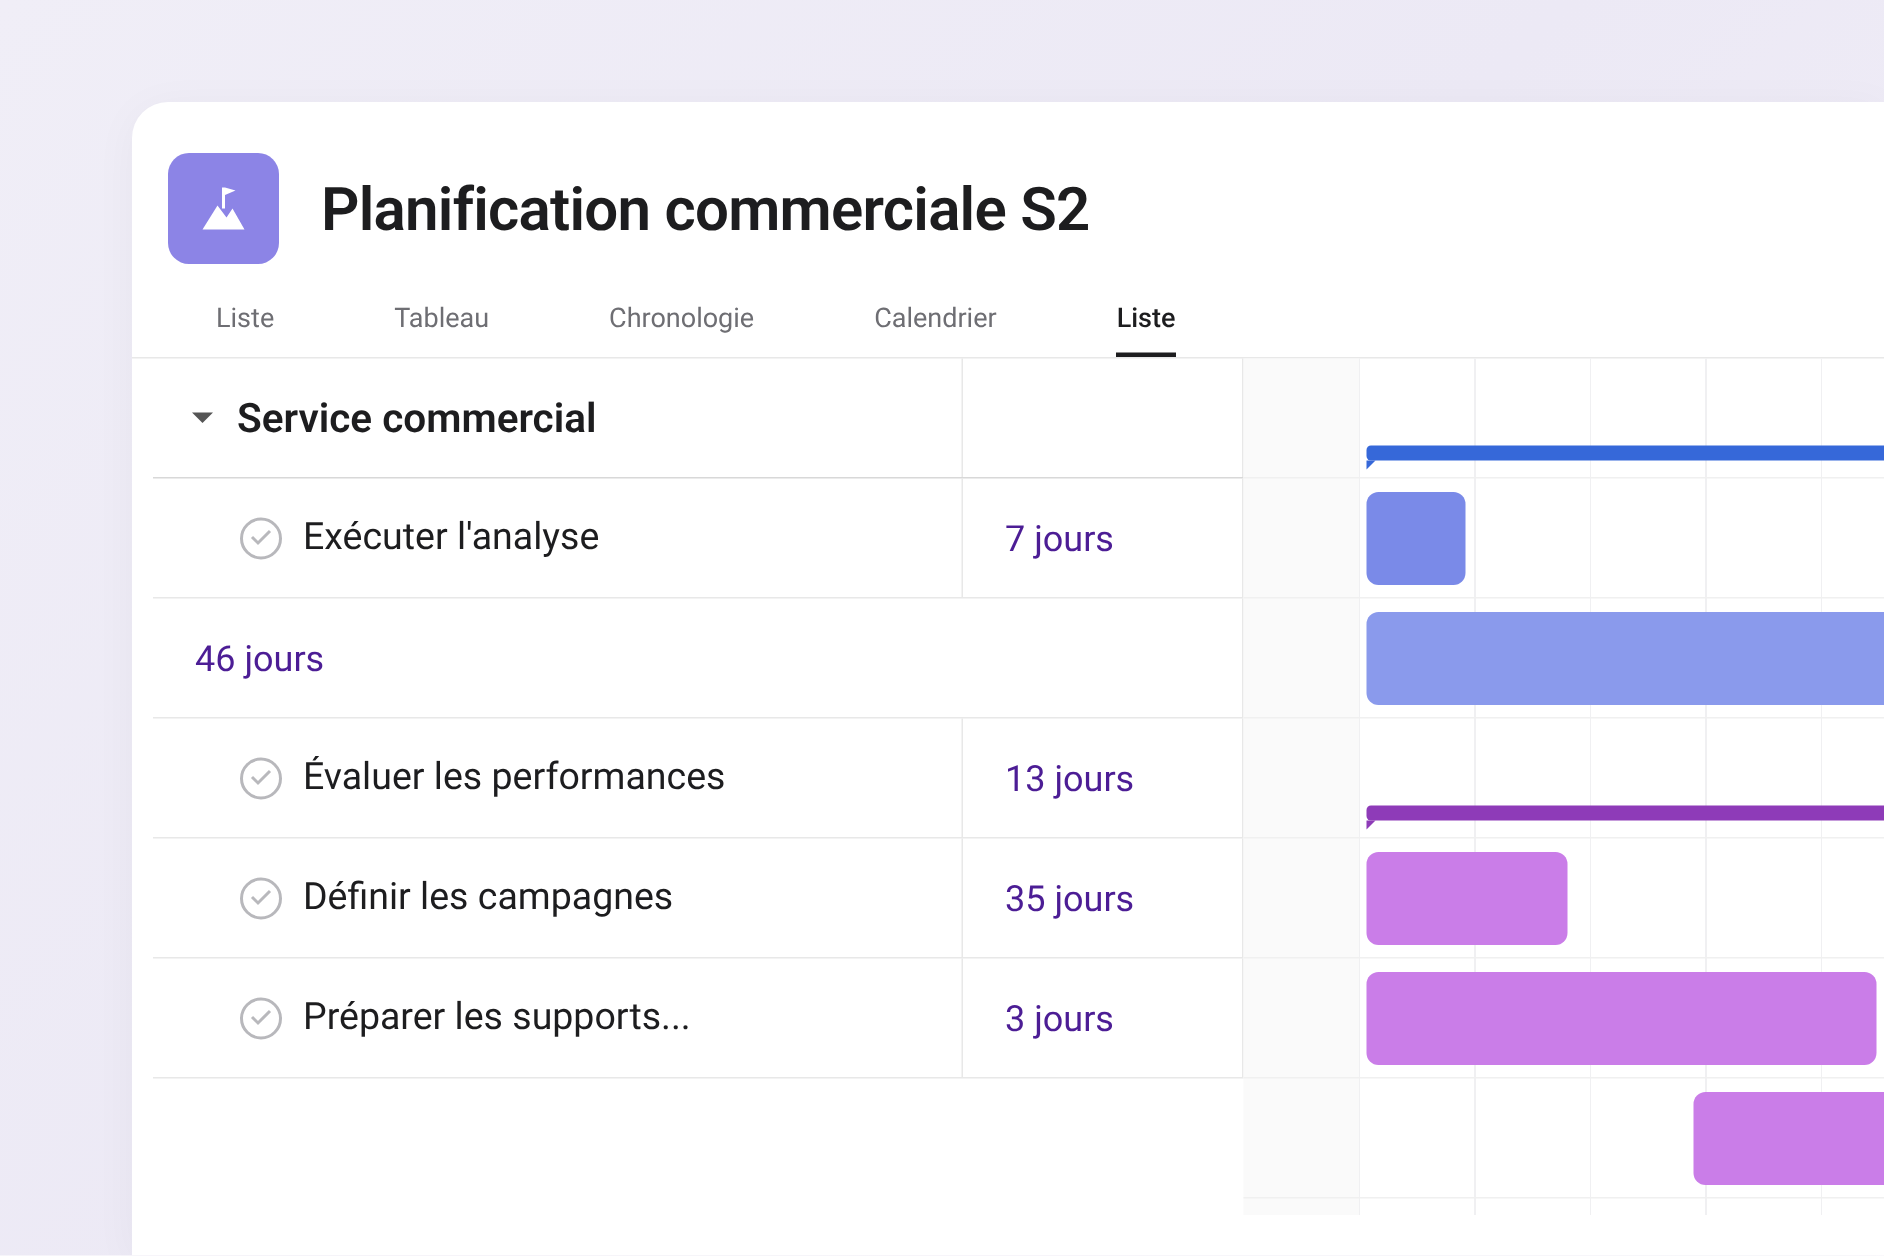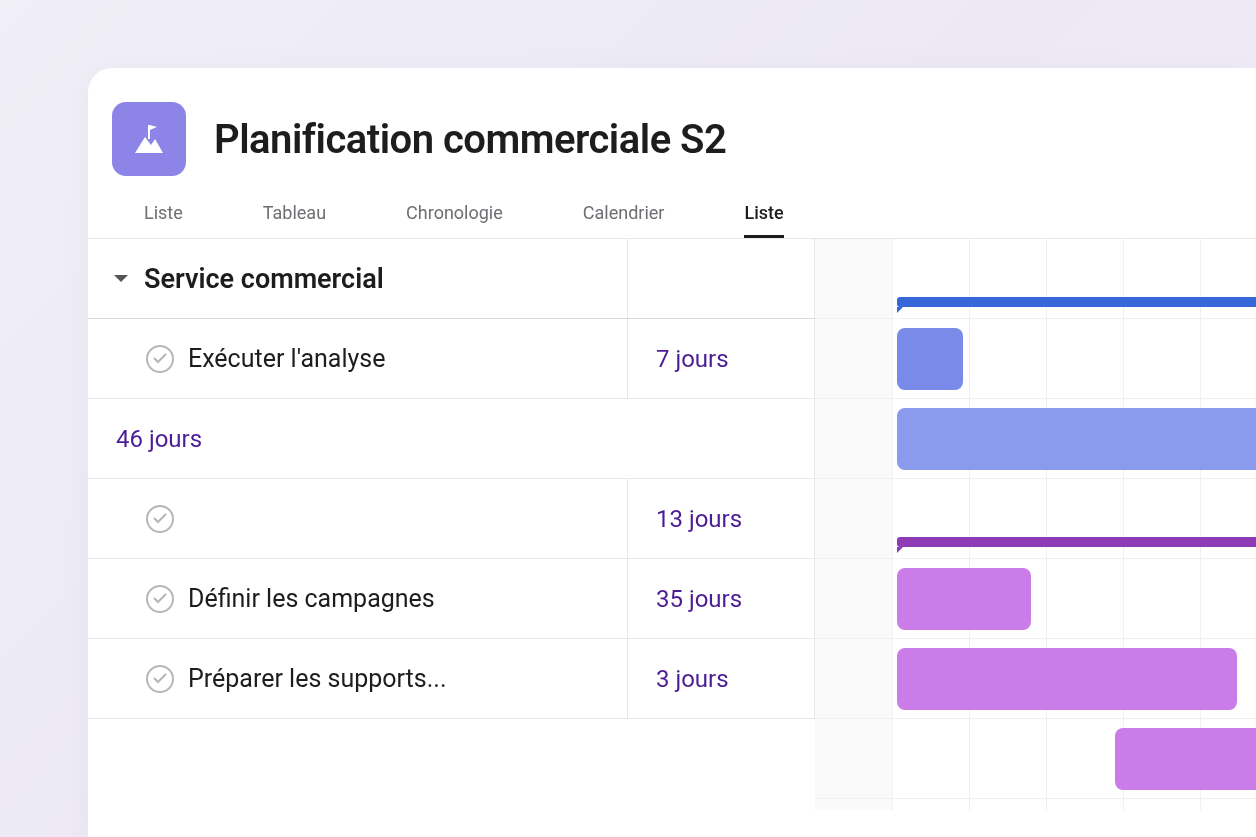--- a/index.html
+++ b/index.html
@@ -64,20 +64,21 @@
       margin-left: 32px;
     }
     .tab.active {
       color: #1d1d1f;
       font-weight: 500;
       border-bottom-color: #1d1d1f;
     }
     .content {
       display: flex;
       height: calc(100% - 198px);
+      padding-left: 14px;
     }
     .left-panel {
       width: 727px;
       flex-shrink: 0;
     }
     .row {
       display: flex;
       align-items: center;
       height: 80px;
       border-bottom: 1px solid #e8e8e8;
@@ -245,20 +246,21 @@
       </div>
 
 
       <div class="row">
         <div class="name-cell task">
           <span class="check-circle">
             <svg width="14" height="11" viewBox="0 0 14 11">
                 <path d="M1 5 L5 9 L13 1" stroke="#b8b8bc" stroke-width="2" fill="none"></path>
               </svg>
           </span>
+          <span class="task-name">Évaluer les performances</span>
         </div>
         <div class="duration-cell">13 jours</div>
       </div>
 
       <div class="row">
         <div class="name-cell task">
           <span class="check-circle">
             <svg width="14" height="11" viewBox="0 0 14 11">
                 <path d="M1 5 L5 9 L13 1" stroke="#b8b8bc" stroke-width="2" fill="none"></path>
               </svg>

